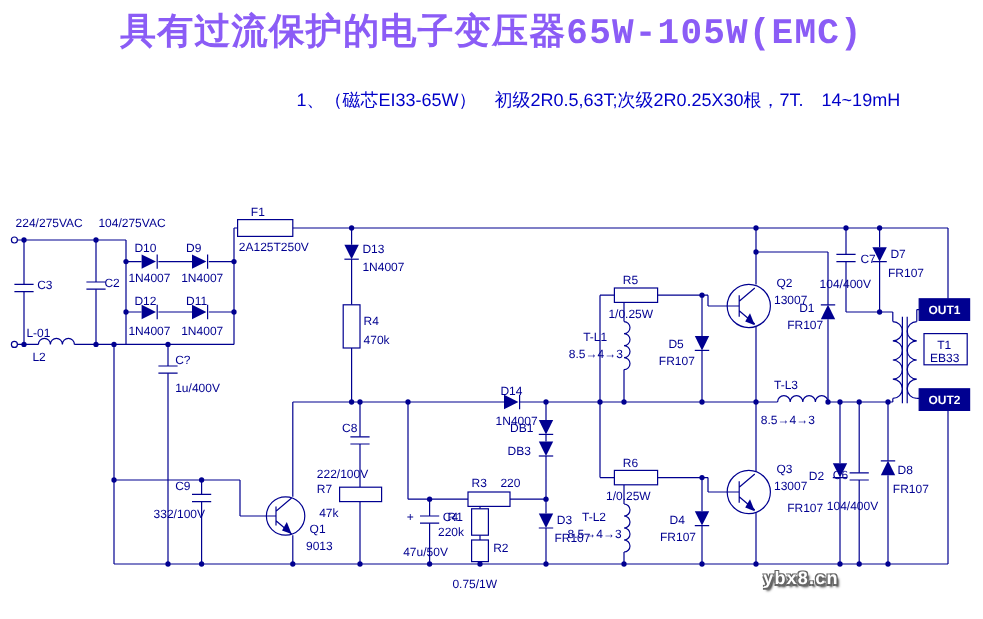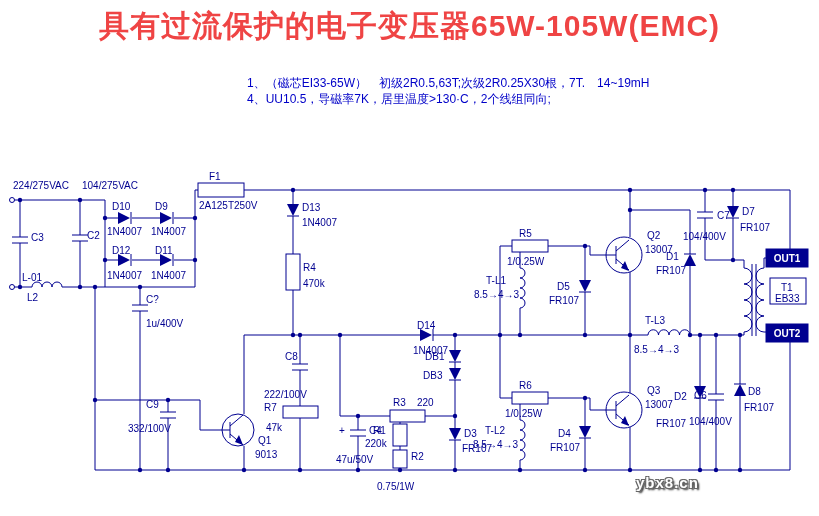--- a/index.html
+++ b/index.html
@@ -1,22 +1,22 @@
 <!DOCTYPE html>
 <html><head>
 <meta charset="utf-8">
 <style>
   html,body{margin:0;padding:0;}
   body{width:819px;height:516px;position:relative;background:#ffffff;overflow:hidden;
        font-family:"Liberation Sans",sans-serif;}
   .title{position:absolute;top:6px;left:0;width:100%;text-align:center;
-         font-family:Liberation Sans, sans-serif;font-weight:bold;font-size:30px;
-         color:#ef4444;letter-spacing:1px;white-space:nowrap;}
-  .notes{position:absolute;left:247px;top:76px;font-size:12px;line-height:15.5px;
-         color:#0000c8;white-space:nowrap;}
+         font-family:Liberation Mono, monospace;font-weight:bold;font-size:30px;
+         color:#8b5cf6;letter-spacing:1px;white-space:nowrap;}
+  .notes{position:absolute;left:247px;top:76px;font-size:15px;line-height:15.5px;
+         color:#0000c8;white-space:nowrap;text-align:center;}
   .schem{position:absolute;left:0;top:0;}
   .watermark{position:absolute;left:636px;top:474px;font-size:15px;font-weight:bold;
          letter-spacing:1px;color:#ffffff;
          text-shadow:-1px -1px 0 #666,1px -1px 0 #666,-1px 1px 0 #666,1px 1px 0 #666,2px 2px 2px #222;text-align:center;}
   .w{stroke:#000090;stroke-width:1;fill:none;}
   .box{fill:#ffffff;stroke:#000090;stroke-width:1;}
   .tri{fill:#000090;stroke:none;}
   .dot{fill:#000090;stroke:none;}
   .term{fill:#ffffff;stroke:#000090;stroke-width:1;}
   .outbox{fill:#000090;stroke:#000090;}
@@ -24,21 +24,20 @@
   text.out-text{font-size:10px;font-weight:bold;fill:#ffffff;text-anchor:middle;
          font-family:"Liberation Sans",sans-serif;}
 </style>
 </head>
 <body>
 
 <div class="title">具有过流保护的电子变压器65W-105W(EMC)</div>
 
 <div class="notes">
   <div>1、（磁芯EI33-65W）　初级2R0.5,63T;次级2R0.25X30根，7T.　14~19mH</div>
-  <div>4、UU10.5，导磁率7K，居里温度&gt;130·C，2个线组同向;</div>
 </div>
 
 <svg class="schem" width="819" height="516" viewBox="0 0 819 516">
 
   <g>
     <path class="w" d="M14,200 H105 M14,287 H32 M62,287 H195
       M20,200 V237 M20,243 V287 M80,200 V235 M80,241 V287
       M105,200 V287
       M105,218 H118 M132,218 H160 M174,218 H195
       M105,260 H118 M132,260 H160 M174,260 H195

